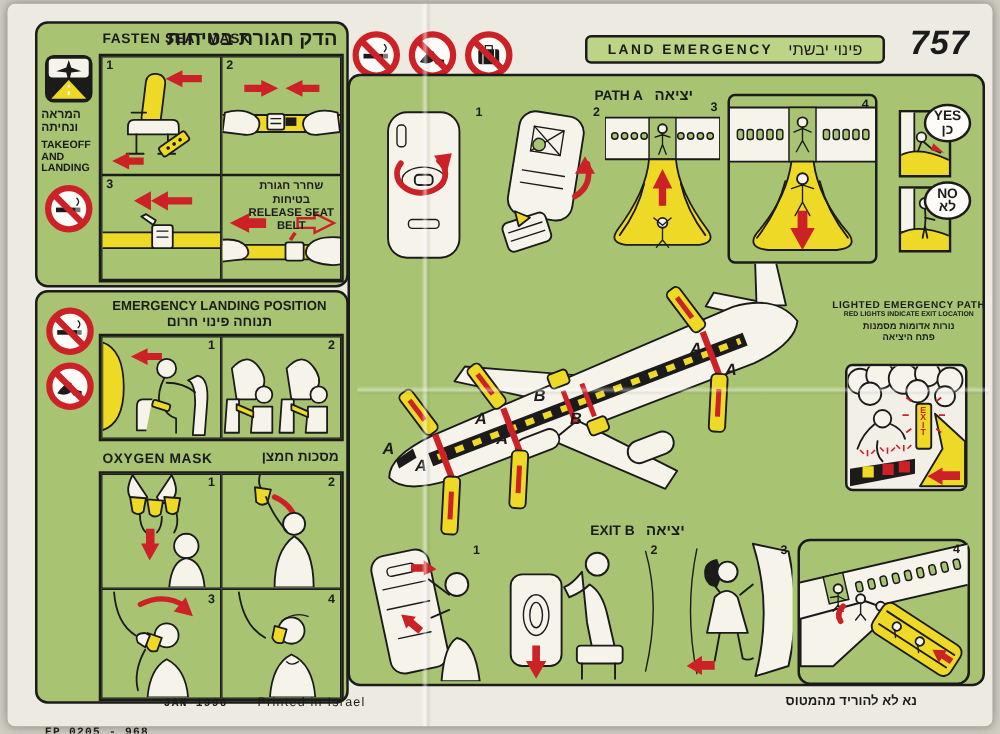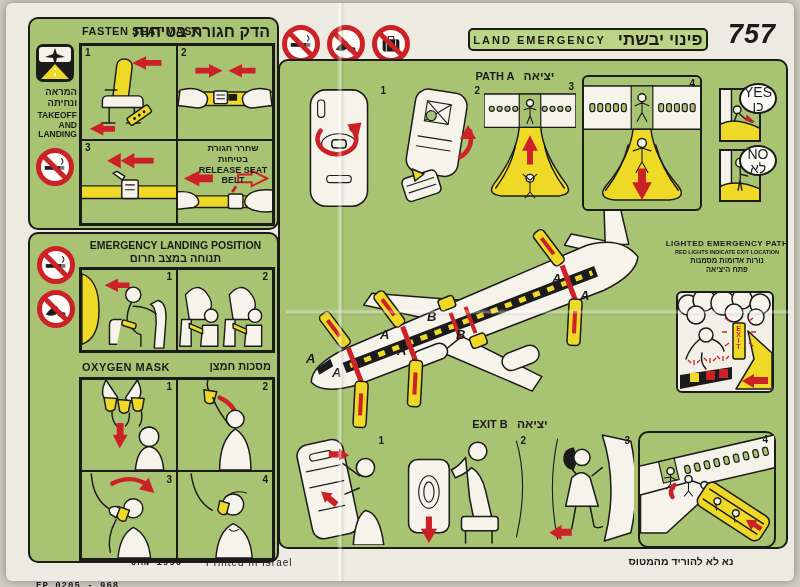--- a/index.html
+++ b/index.html
@@ -27,27 +27,27 @@
         transform:rotate(45deg);z-index:2;}
   .proh svg{position:absolute;left:1px;top:1px;}
   
   .cellgrid{position:absolute;display:grid;border:2px solid #1b1b1b;box-sizing:border-box;}
   .cell{position:relative;border:1px solid #1b1b1b;overflow:hidden;}
   
   .pill{position:absolute;left:462px;top:25px;width:240px;height:23px;background:#bcd486;
         border:2px solid #1b1b1b;border-radius:5px;display:flex;align-items:center;
         justify-content:center;gap:12px;box-sizing:border-box;}
   .pill .en{font-weight:bold;font-size:11px;letter-spacing:2px;}
-  .pill .he{font-weight:bold;font-size:17px;}
+  .pill .he{font-weight:normal;font-size:13px;}
   .model{position:absolute;left:722px;top:16px;font-size:27px;font-weight:bold;
          font-style:italic;letter-spacing:1px;}
   .bubble{position:absolute;width:38px;height:31px;background:#fdfcf8;border:2px solid #1b1b1b;
           border-radius:50%;display:flex;flex-direction:column;align-items:center;
           justify-content:center;line-height:1;z-index:4;box-sizing:border-box;}
-  .bubble span{font-weight:normal;font-size:14px;}
+  .bubble span{font-weight:bold;font-size:11px;}
   .ab{position:absolute;font-weight:bold;font-style:italic;font-size:13px;z-index:3;}
   .exit-sign{position:absolute;writing-mode:vertical-rl;text-orientation:upright;
              color:#cc2127;font-weight:bold;font-size:7px;letter-spacing:-1px;z-index:3;}
   .crease-v{position:absolute;left:331px;top:0;width:8px;height:100%;z-index:6;pointer-events:none;
      background:linear-gradient(90deg,rgba(255,255,255,0),rgba(255,255,255,.5) 40%,rgba(90,90,70,.12) 70%,rgba(255,255,255,0));}
   .crease-h{position:absolute;left:280px;top:306px;width:505px;height:7px;z-index:6;pointer-events:none;
      background:linear-gradient(180deg,rgba(255,255,255,0),rgba(255,255,255,.4) 45%,rgba(90,90,70,.10) 75%,rgba(255,255,255,0));}
   .ft{position:absolute;font-family:"Liberation Mono",monospace;font-weight:bold;font-size:9px;letter-spacing:1px;}
 </style>
 </head>
@@ -82,21 +82,21 @@
   <div class="pill">
     <span class="en">LAND  EMERGENCY</span>
     <span class="he">פינוי יבשתי</span>
   </div>
   <div class="model">757</div>
 
   <section class="green" style="left:22px;top:14px;width:251px;height:213px;">
     <div class="hd" style="left:52px;top:6px;font-size:11px;letter-spacing:.5px;">FASTEN SEAT MASK</div>
     <div class="hd" style="right:7px;top:4px;font-size:16px;">הדק חגורת בטיחות</div>
 
-    <div style="position:absolute;left:3px;top:24px;width:44px;text-align:right;">
+    <div style="position:absolute;left:3px;top:24px;width:44px;text-align:left;">
       <svg viewBox="0 0 40 40" width="40" height="40" style="margin:0 auto;">
         <rect x="1" y="1" width="38" height="38" rx="7" fill="#1b1b1b"></rect>
         <rect x="4" y="4" width="32" height="15" rx="3" fill="#f5f3ea"></rect>
         <path fill="#1b1b1b" d="M20,5 l2,6 8,3 -8,1 -1,4 3,3 h-8 l3,-3 -1,-4 -8,-1 8,-3 z"></path>
         <polygon fill="#eed927" points="20,21 34,36 6,36"></polygon>
         <path d="M20,25 v2 M20,30 v3" stroke="#fdfcf8" stroke-width="1.6"></path>
       </svg>
       <div style="font-weight:bold;font-size:9.5px;line-height:1.2;margin-top:3px;">
         <div>המראה</div>
         <div>ונחיתה</div>
@@ -171,21 +171,21 @@
           <path class="o" d="M-2,30 q16,-2 22,6 q4,7 -4,10 l-18,2 z"></path>
           <rect class="o" x="52" y="32" width="15" height="15" rx="2"></rect>
           <path d="M56,30 l4,-6" stroke="#cc2127" stroke-width="3"></path>
         </svg>
       </div>
     </div>
   </section>
 
   <section class="green" style="left:22px;top:229px;width:251px;height:331px;">
     <div class="hd" style="left:46px;right:2px;top:5px;text-align:center;font-size:10.5px;">EMERGENCY LANDING POSITION</div>
-    <div class="hd" style="left:46px;right:2px;top:18px;text-align:center;font-size:11px;">תנוחה במצב חרום</div>
+    <div class="hd" style="left:46px;right:2px;top:18px;text-align:center;font-size:11px;">תנוחה פינוי חרום</div>
 
     <div style="position:absolute;left:7px;top:12px;">
       <div class="proh" style="position:relative;">
         <svg viewBox="0 0 28 28" width="26" height="26">
           <path class="t1" d="M21,5 q3,3 0,6"></path>
               <rect x="3" y="13" width="17" height="4" fill="#1b1b1b"></rect>
           <rect x="20" y="13" width="4" height="4" fill="#777"></rect>
             </svg>
         <div class="bar"></div>
       </div>

